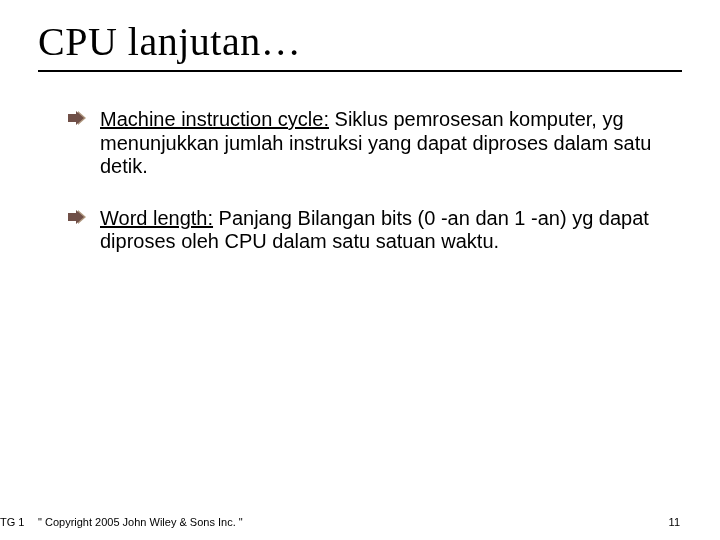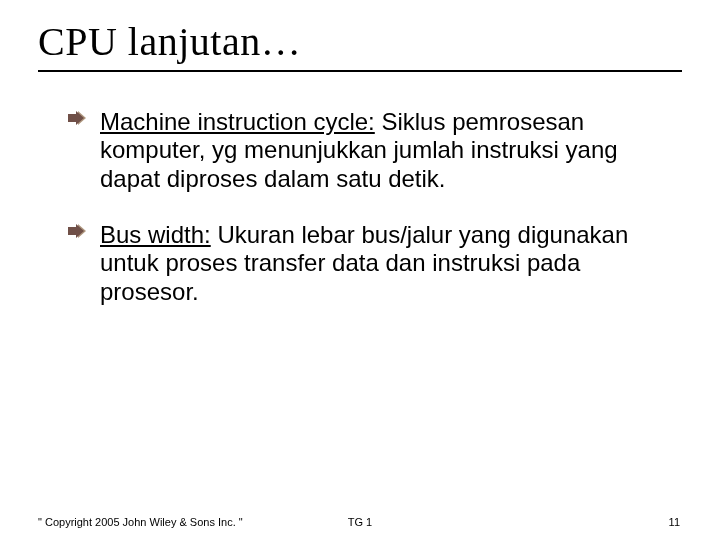--- a/index.html
+++ b/index.html
@@ -37,21 +37,21 @@
   .body {
     position: absolute;
     left: 68px;
     top: 108px;
     width: 600px;
   }
   .item {
     position: relative;
     padding-left: 32px;
     margin-bottom: 28px;
-    font-size: 24px;
+    font-size: 20px;
     line-height: 1.18;
     color: #000;
   }
   .item svg.bullet {
     position: absolute;
     left: 0;
     top: 3px;
     width: 18px;
     height: 14px;
   }
@@ -69,21 +69,21 @@
   }
   .footer .copyright {
     position: absolute;
     left: 38px;
     bottom: 0;
   }
   .footer .center {
     position: absolute;
     left: 0;
     width: 720px;
-    text-align: center;
+    text-align: left;
     bottom: 0;
   }
   .footer .page {
     position: absolute;
     right: 40px;
     bottom: 0;
   }
 </style>
 </head>
 <body>
@@ -97,28 +97,28 @@
 
     <div class="item">
       <svg class="bullet" viewBox="0 0 18 14">
         <polygon points="2,3 10,3 10,0 18,7 10,14 10,11 2,11" fill="#b09880"></polygon>
         <polygon points="0,1 8,1 8,-2 16,5 8,12 8,9 0,9" transform="translate(0,2)" fill="#705048"></polygon>
       </svg>
       <span class="term">Machine instruction cycle:</span><span> Siklus pemrosesan komputer, yg menunjukkan jumlah instruksi yang dapat diproses dalam satu detik.</span>
     </div>
 
 
-
     <div class="item">
       <svg class="bullet" viewBox="0 0 18 14">
         <polygon points="2,3 10,3 10,0 18,7 10,14 10,11 2,11" fill="#b09880"></polygon>
         <polygon points="0,1 8,1 8,-2 16,5 8,12 8,9 0,9" transform="translate(0,2)" fill="#705048"></polygon>
       </svg>
-      <span class="term">Bus width:</span><span> Ukuran lebar bus/jalur yang digunakan untuk proses transfer data dan instruksi pada prosesor.</span>
+      <span class="term">Word length:</span><span> Panjang Bilangan bits (0 -an dan 1 -an) yg dapat diproses oleh CPU dalam satu satuan waktu.</span>
     </div>
+
 
   </div>
 
   <div class="footer">
     <div class="copyright">" Copyright 2005 John Wiley &amp; Sons Inc. "</div>
     <div class="center">TG 1</div>
     <div class="page">11</div>
   </div>
 
 </div>

